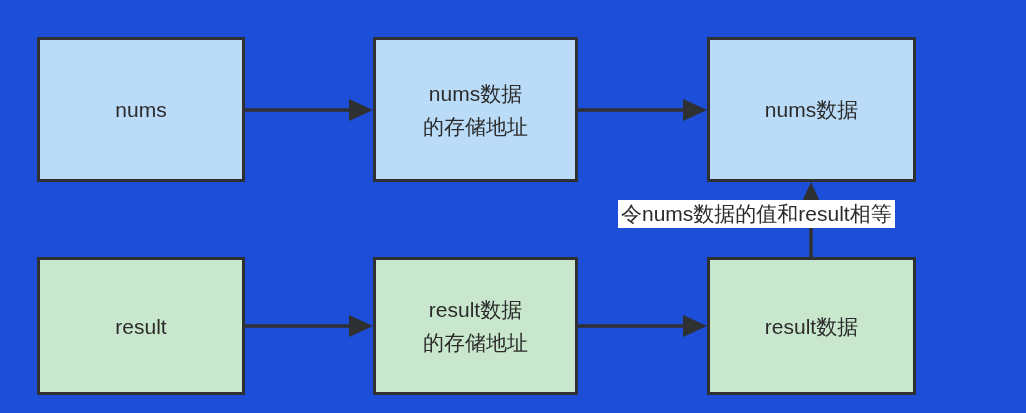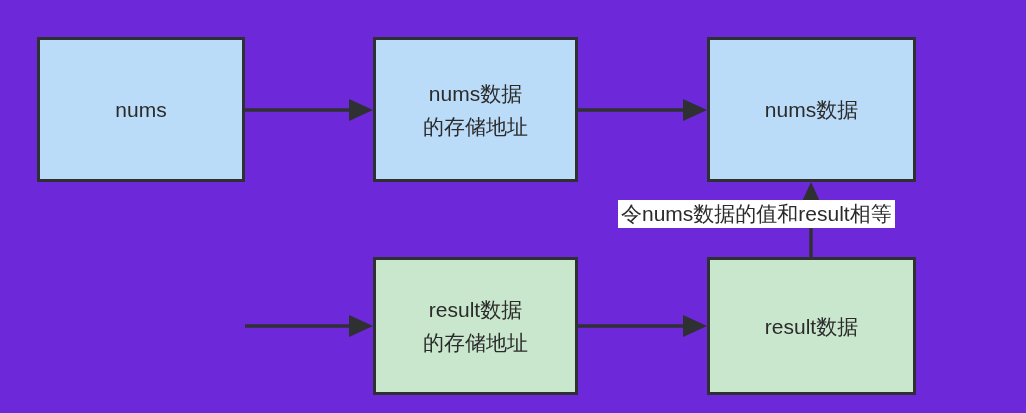--- a/index.html
+++ b/index.html
@@ -7,21 +7,21 @@
     padding: 0;
     background: #ffffff;
   }
   body {
     font-family: "Liberation Sans", "DejaVu Sans", sans-serif;
   }
   #canvas {
     position: relative;
     width: 1026px;
     height: 413px;
-    background: #6d28d9;
+    background: #1d4ed8;
     overflow: hidden;
   }
   .node {
     position: absolute;
     box-sizing: border-box;
     border: 3px solid #2f3031;
     display: flex;
     align-items: center;
     justify-content: center;
     text-align: center;
@@ -111,20 +111,23 @@
 
   <div class="node blue" style="left:373px; top:37px; width:205px; height:145px;">
     <span class="node-label">nums数据
 的存储地址</span>
   </div>
 
   <div class="node blue" style="left:707px; top:37px; width:209px; height:145px;">
     <span class="node-label">nums数据</span>
   </div>
 
+  <div class="node green" style="left:37px; top:257px; width:208px; height:138px;">
+    <span class="node-label">result</span>
+  </div>
 
   <div class="node green" style="left:373px; top:257px; width:205px; height:138px;">
     <span class="node-label">result数据
 的存储地址</span>
   </div>
 
   <div class="node green" style="left:707px; top:257px; width:209px; height:138px;">
     <span class="node-label">result数据</span>
   </div>
 

